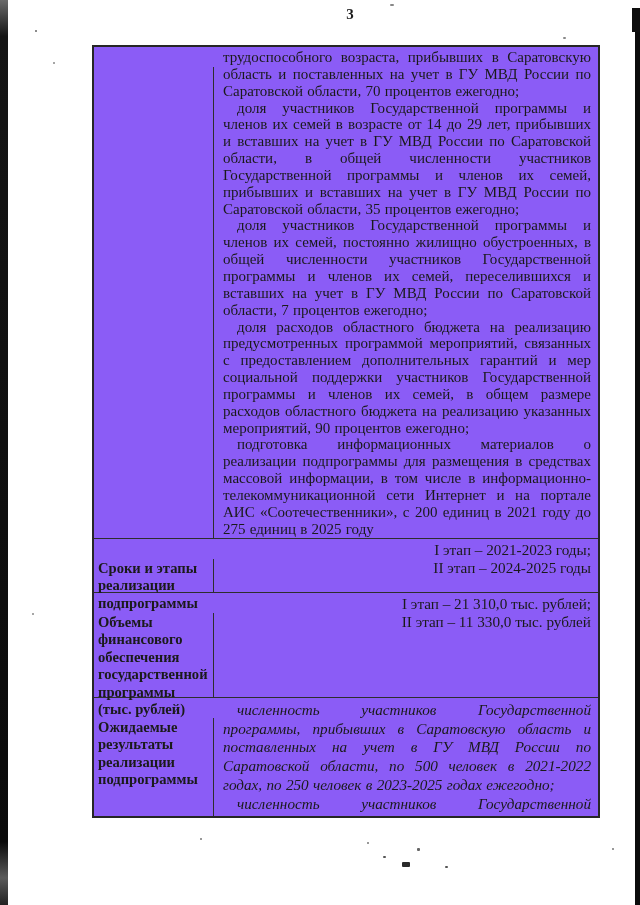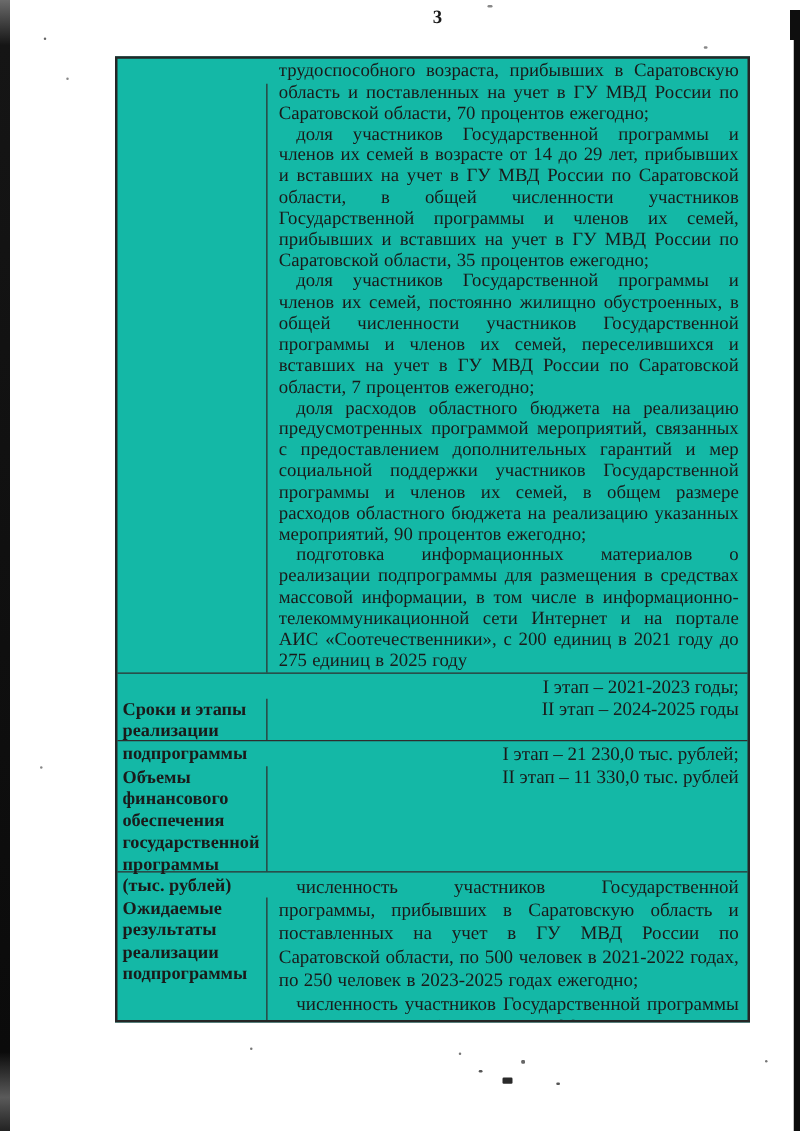--- a/index.html
+++ b/index.html
@@ -39,21 +39,21 @@
   .s12{left:612px;top:848px;width:2px;height:2px;background:#777;}
 
   .page-number{
     position:absolute;left:340px;top:6px;width:20px;
     font-weight:bold;font-size:15px;text-align:center;
   }
 
   .doc-table{
     position:absolute;left:92px;top:45px;width:508px;height:773px;
     box-sizing:border-box;border:2px solid #262626;
-    background:#14b8a6;
+    background:#8b5cf6;
   }
   .row{display:flex;box-sizing:border-box;}
   .row + .row{border-top:1px solid #2e2e2e;}
   .r1{height:491px;}
   .r2{height:54px;}
   .r3{height:105px;}
   .r4{height:119px;justify-content:flex-end;}
 
   .cell{box-sizing:border-box;}
   .cell.label{
@@ -70,21 +70,21 @@
     margin:0;font-size:15px;line-height:16.85px;
     text-align:justify;text-align-last:left;text-indent:14px;
     word-spacing:0.5px;
   }
   .para.noindent{text-indent:0;}
 
   .r2 .cell.content,.r3 .cell.content{padding-left:18px;padding-top:2px;}
   .line{margin:0;font-size:15.2px;line-height:18px;text-align:right;}
 
   .r4 .cell.content{padding-top:3px;}
-  .r4 .para{font-size:15.2px;line-height:18.7px;}
+  .r4 .para{font-size:15.2px;line-height:18.7px;font-style:italic;}
 </style>
 </head>
 <body>
 
 <div class="page">
 
   <div class="scan-bar-left"></div>
   <div class="scan-bar-right"></div>
   <div class="scan-bar-right-blob"></div>
 
@@ -120,21 +120,21 @@
       <div class="cell label">Сроки и этапы реализации подпрограммы</div>
       <div class="cell content">
         <p class="line">I этап – 2021-2023 годы;</p>
         <p class="line">II этап – 2024-2025 годы</p>
       </div>
     </div>
 
     <div class="row r3">
       <div class="cell label">Объемы финансового обеспечения государственной программы (тыс. рублей)</div>
       <div class="cell content">
-        <p class="line">I этап – 21 230,0 тыс. рублей;</p>
+        <p class="line">I этап – 21 310,0 тыс. рублей;</p>
         <p class="line">II этап – 11 330,0 тыс. рублей</p>
       </div>
     </div>
 
     <div class="row r4">
       <div class="cell label">Ожидаемые результаты реализации подпрограммы</div>
       <div class="cell content">
         <p class="para">численность участников Государственной программы, прибывших в Саратовскую область и поставленных на учет в ГУ МВД России по Саратовской области, по 500 человек в 2021-2022 годах, по 250 человек в 2023-2025 годах ежегодно;</p>
         <p class="para">численность участников Государственной программы и членов их семей (из расчета коэффициента</p>
       </div>

